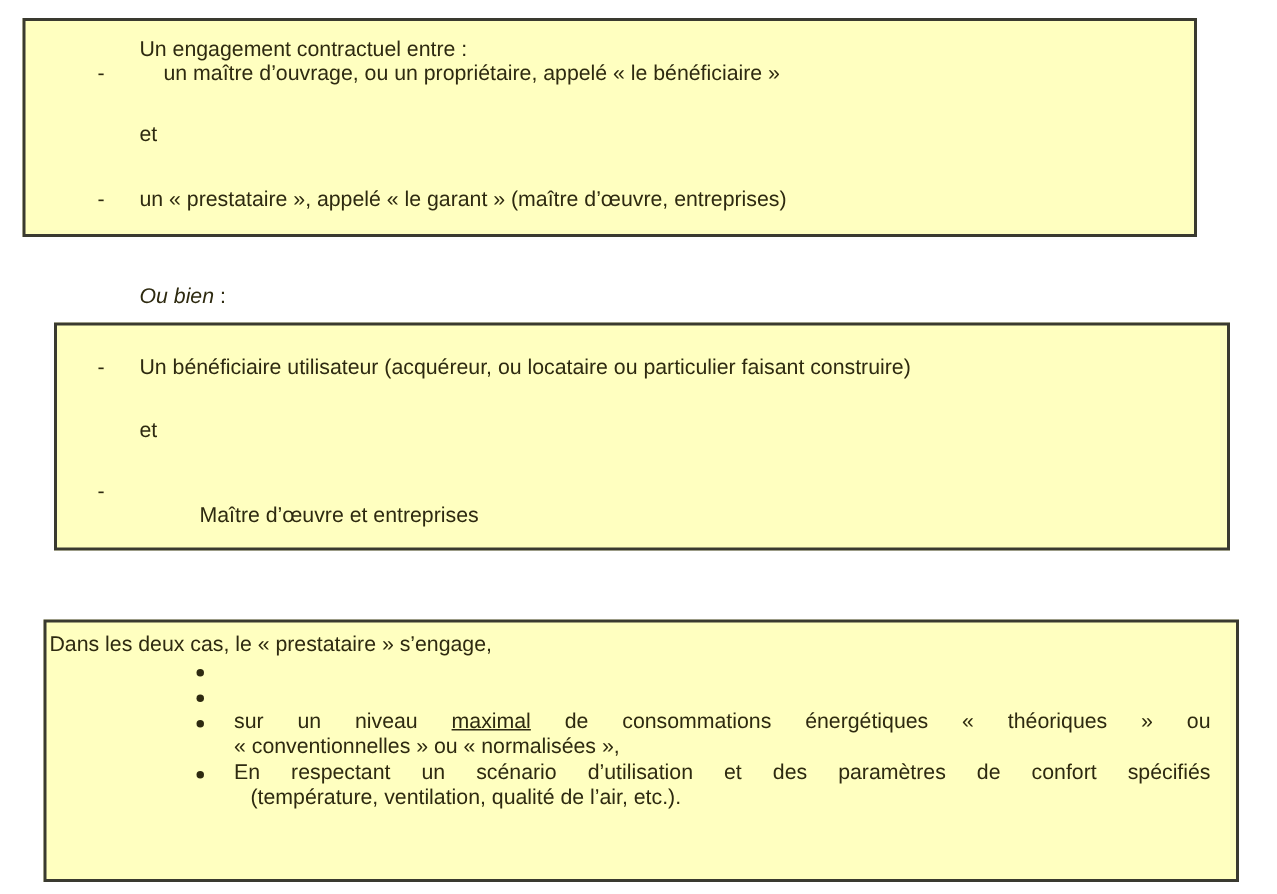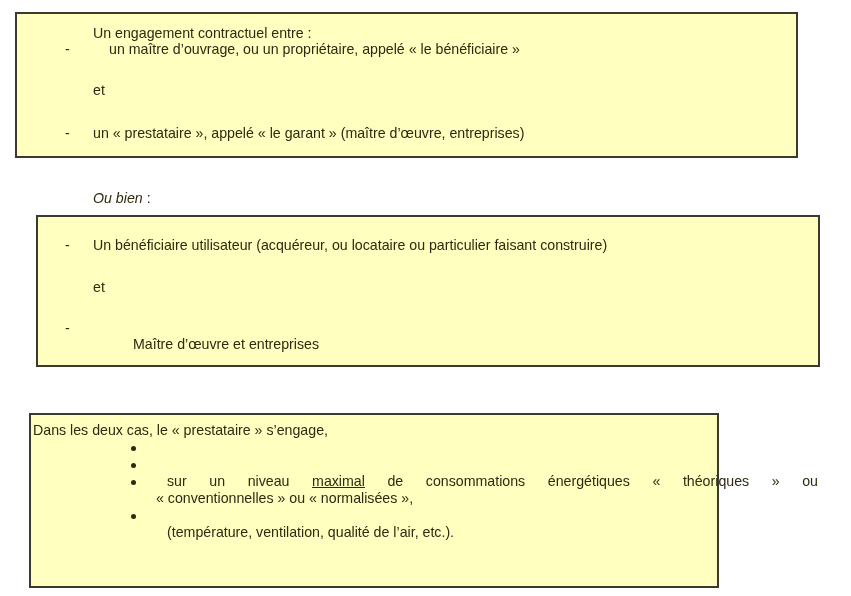--- a/index.html
+++ b/index.html
@@ -30,28 +30,29 @@
 </div>
 
 <div class="box" style="left:36px;top:215px;width:784px;height:152px;">
   <span class="dash" style="left:27px;top:20px;">-</span>
   <span class="line" style="left:55px;top:20px;text-align:center;">Un bénéficiaire utilisateur (acquéreur, ou locataire ou particulier faisant construire)</span>
   <span class="line" style="left:55px;top:62px;">et</span>
   <span class="dash" style="left:27px;top:103px;">-</span>
   <span class="line" style="left:55px;top:119px;margin-left:40px;">Maître d’œuvre et entreprises</span>
 </div>
 
-<div class="box" style="left:29px;top:413px;width:690px;height:175px;">
+<div class="box" style="left:29px;top:413px;width:797px;height:175px;">
   <span class="line" style="left:2px;top:7px;">Dans les deux cas, le « prestataire » s’engage,</span>
 
   <span class="bullet" style="left:100px;top:31px;"></span>
 
   <span class="bullet" style="left:100px;top:48px;"></span>
 
   <span class="bullet" style="left:100px;top:65px;"></span>
-  <span class="line just" style="left:125px;top:58px;width:651px;margin-left:11px;">
+  <span class="line just" style="left:125px;top:58px;width:651px;">
     <span>sur un niveau </span><u>maximal</u><span> de consommations énergétiques « théoriques » ou</span>
   </span>
   <span class="line" style="left:125px;top:75px;">« conventionnelles » ou « normalisées »,</span>
 
   <span class="bullet" style="left:100px;top:99px;"></span>
+  <span class="line just" style="left:125px;top:92px;width:651px;">En respectant un scénario d’utilisation et des paramètres de confort spécifiés</span>
   <span class="line" style="left:125px;top:109px;margin-left:11px;">(température, ventilation, qualité de l’air, etc.).</span>
 </div>
 
 </body></html>

